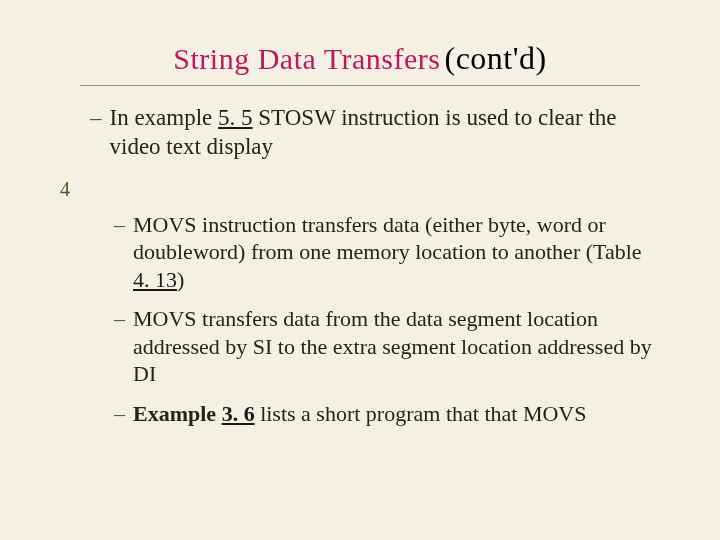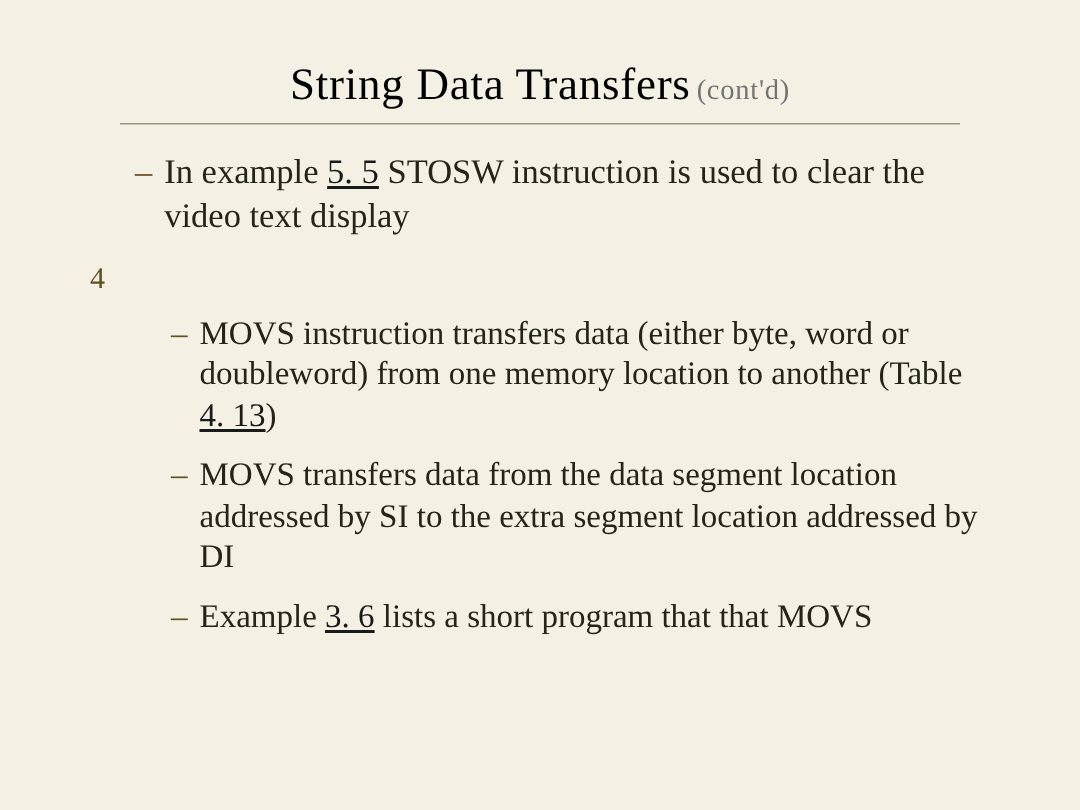--- a/index.html
+++ b/index.html
@@ -16,26 +16,26 @@
     padding: 40px 50px 30px 50px;
     height: 100%;
   }
   .title-block {
     text-align: center;
     margin-bottom: 8px;
   }
   .title {
     font-size: 30px;
     font-weight: normal;
-    color: #000000;
+    color: #be185d;
     letter-spacing: 0.5px;
   }
   .title-sub {
-    font-size: 19px;
-    color: #737373;
+    font-size: 32px;
+    color: #000000;
   }
   .rule {
     border: none;
     border-top: 1px solid #999980;
     margin: 4px 30px 18px 30px;
   }
   .content {
     padding-left: 40px;
     padding-right: 10px;
   }
@@ -75,21 +75,21 @@
     font-size: 22px;
     margin-bottom: 12px;
   }
   .link {
     text-decoration: underline;
     color: #1a1a1a;
   }
   .last-line {
     font-size: 21px;
   }
-  .last-line .bold { font-weight: normal; }
+  .last-line .bold { font-weight: bold; }
 </style>
 </head>
 <body>
 
 <div class="slide">
 
   <div class="title-block">
     <span class="title">String Data Transfers</span>
     <span class="title title-sub">(cont'd)</span>
   </div>

